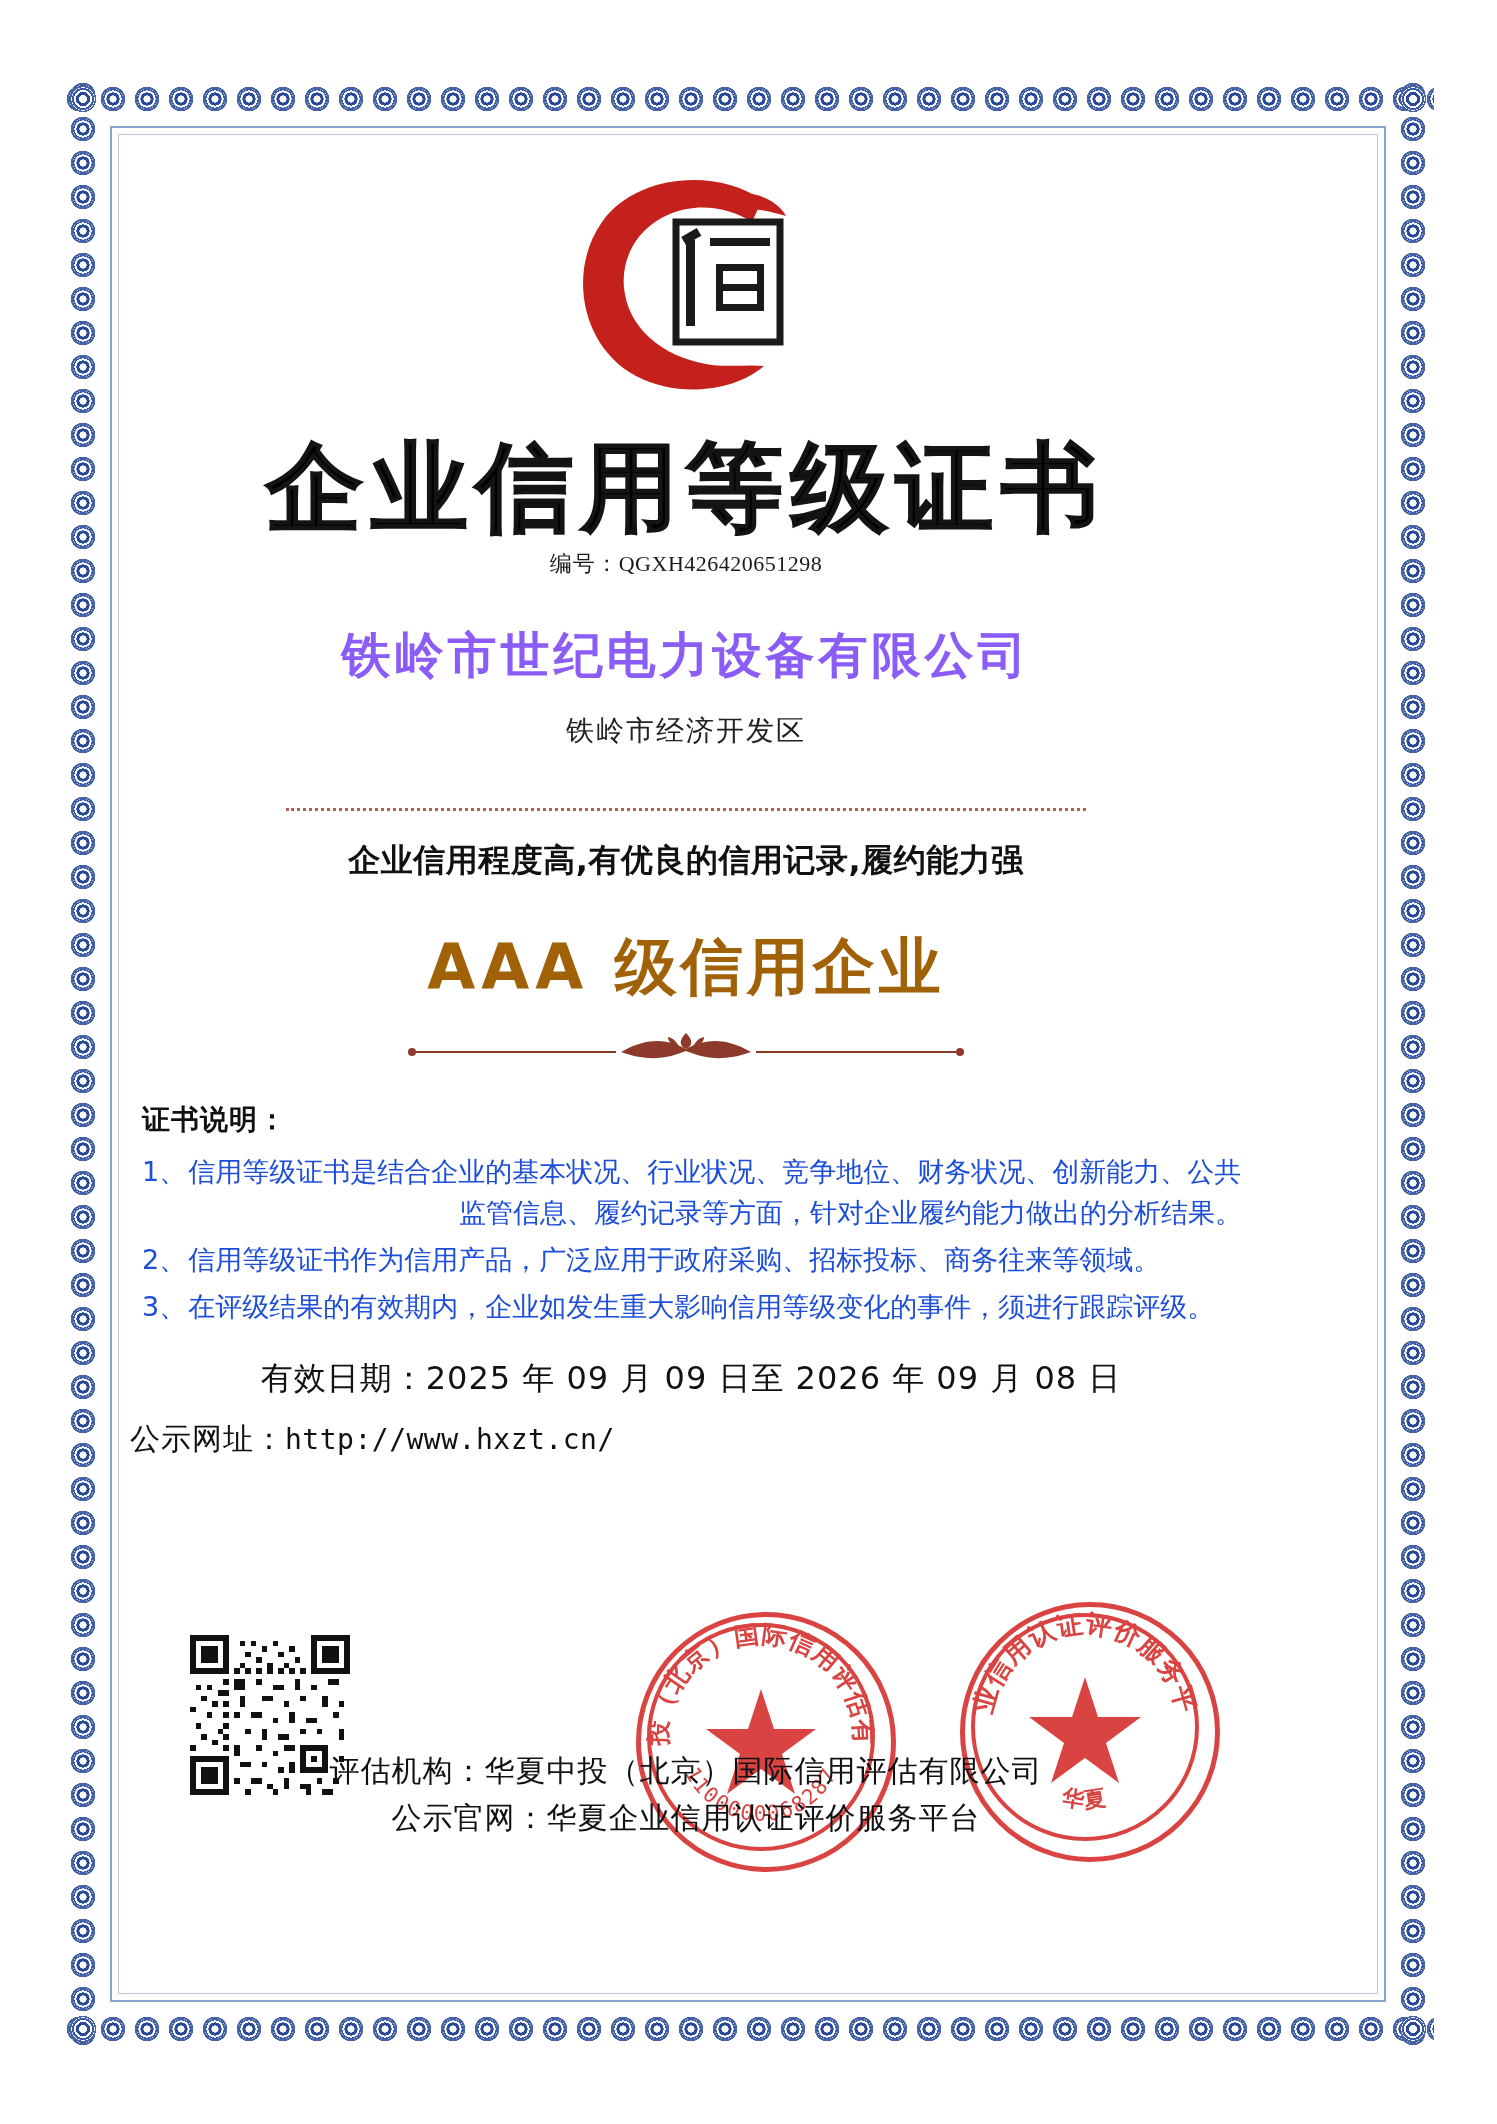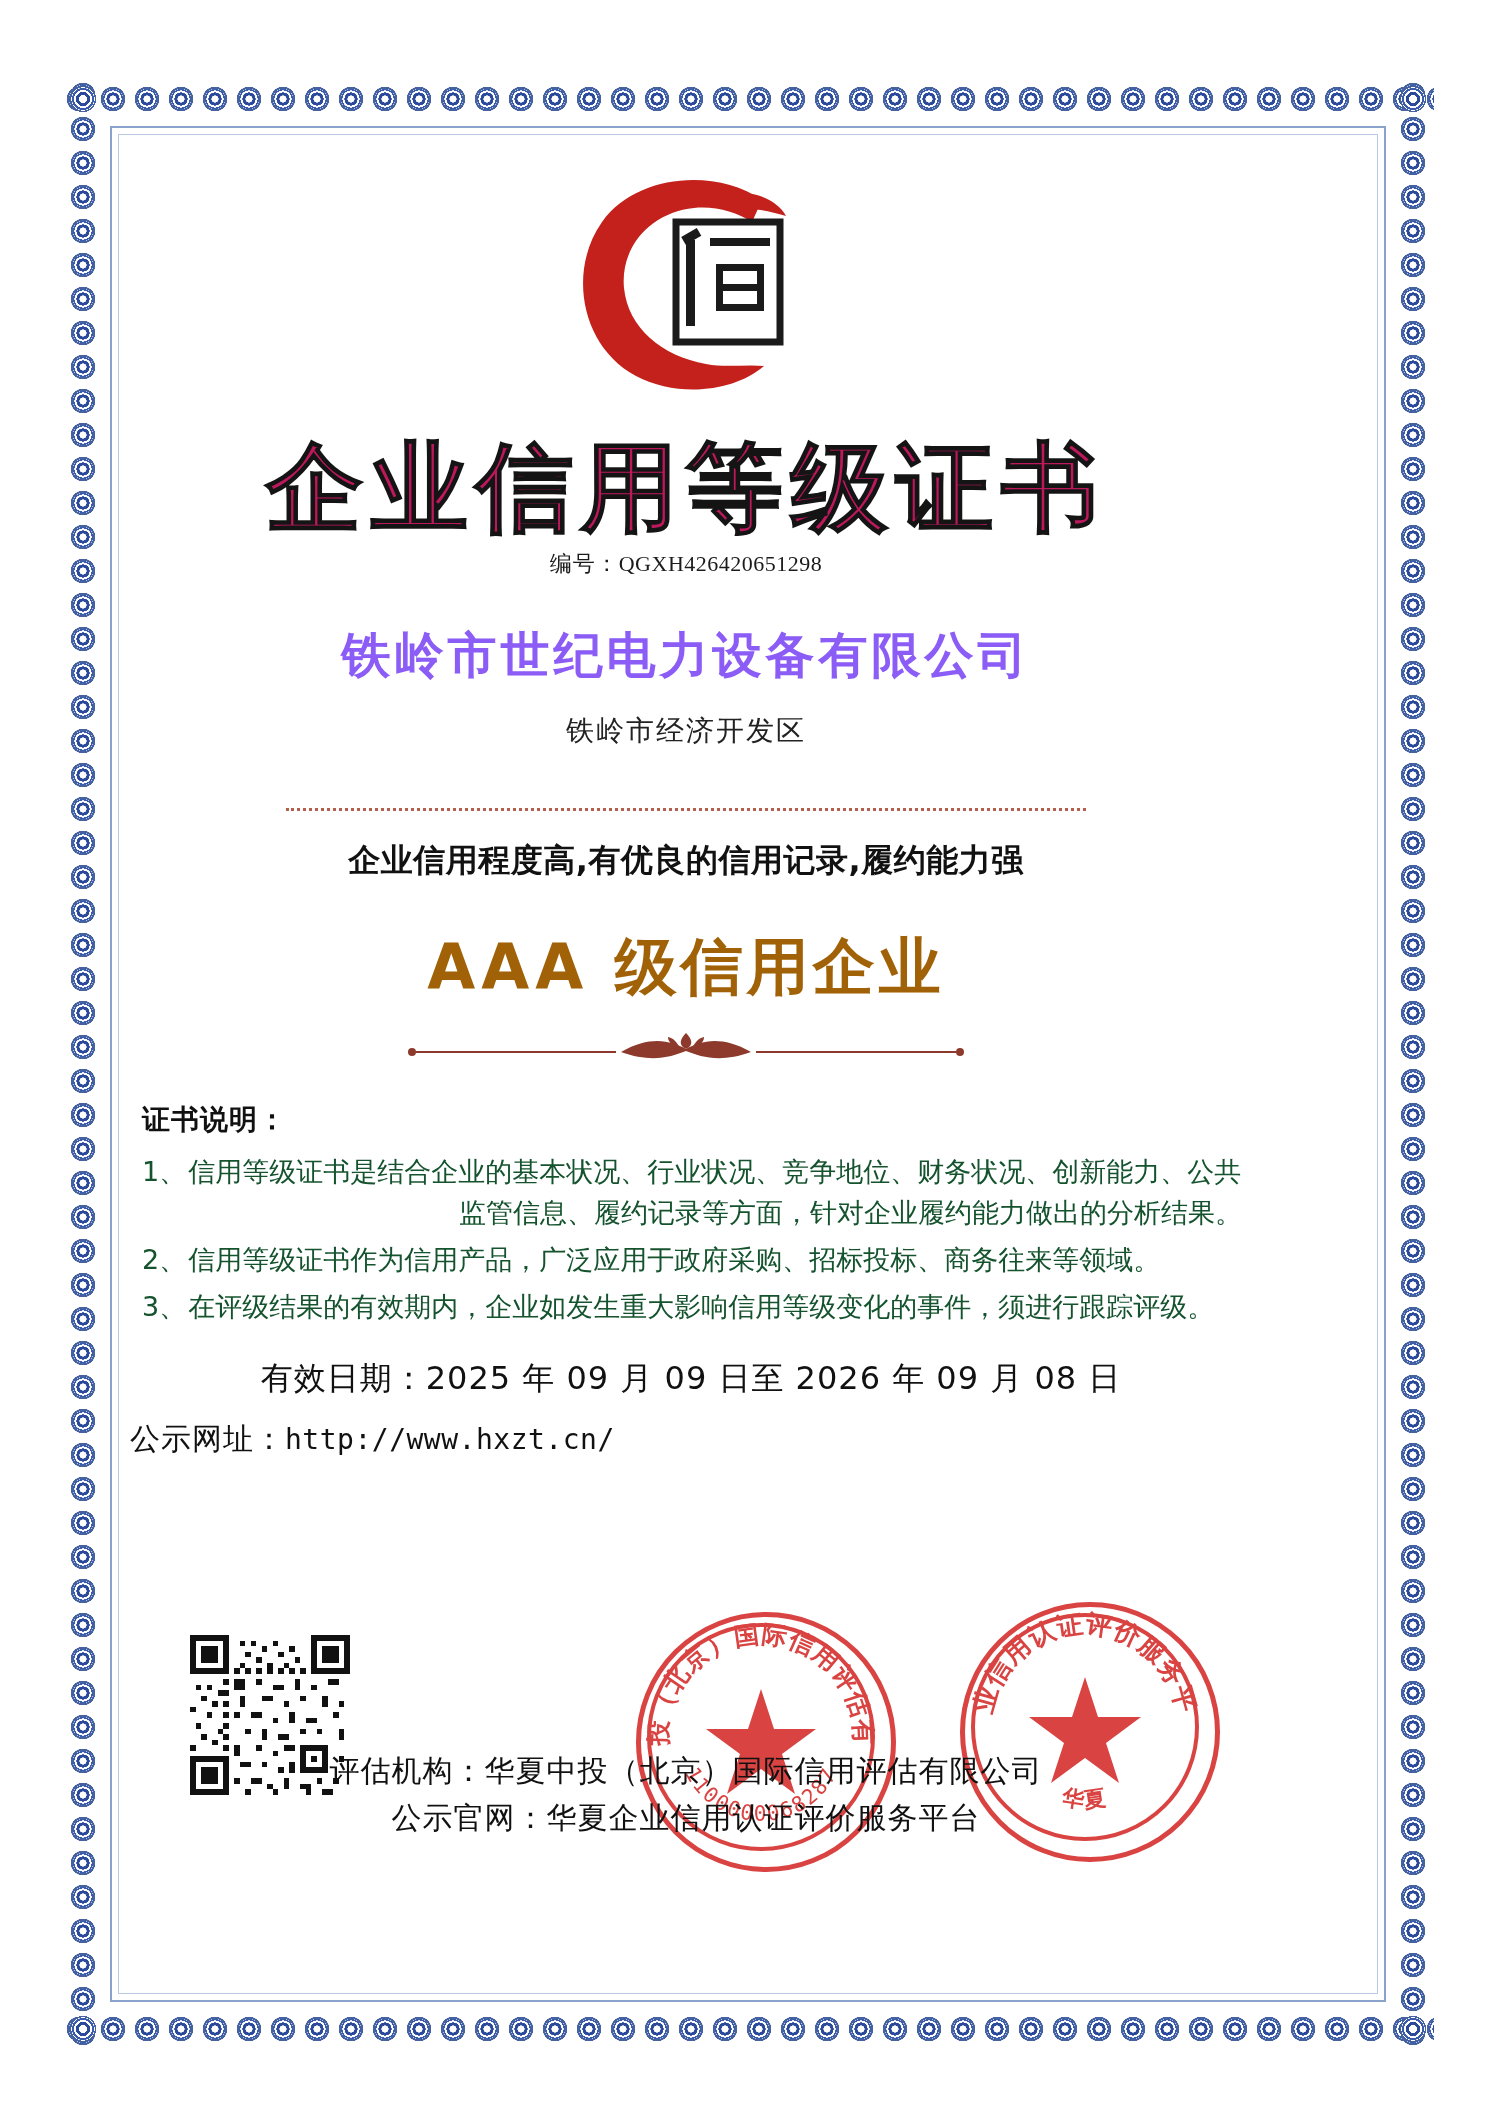--- a/index.html
+++ b/index.html
@@ -99,21 +99,21 @@
     margin-top: 20px;
     margin-bottom: 22px;
   }
 
   
   .cert-title {
     font-family: "Liberation Serif", "DejaVu Serif", serif;
     font-weight: 700;
     font-size: 97px;
     letter-spacing: 8px;
-    color: #be185d;
+    color: #000000;
     line-height: 1.1;
     margin: 6px 0 6px 0;
     -webkit-text-stroke: 1.6px #141414;
   }
 
   .cert-number {
     font-size: 22px;
     color: #1b1b1b;
     letter-spacing: 1px;
     margin-bottom: 44px;
@@ -182,21 +182,21 @@
     font-family: "DejaVu Sans", "Liberation Sans", sans-serif;
     font-size: 28px;
     font-weight: 700;
     color: #111111;
     margin-bottom: 12px;
     letter-spacing: 1px;
   }
   .note-item {
     font-family: "DejaVu Sans", "Liberation Sans", sans-serif;
     font-size: 27px;
-    color: #14532d;
+    color: #1d4ed8;
     line-height: 1.52;
     margin-bottom: 6px;
     text-indent: 0;
     padding-left: 0;
   }
   .note-item .idx { margin-right: 2px; }
   .note-item .wrap2 { display: block; padding-left: 40px; text-align: right; }
 
   .dates {
     text-align: center;

